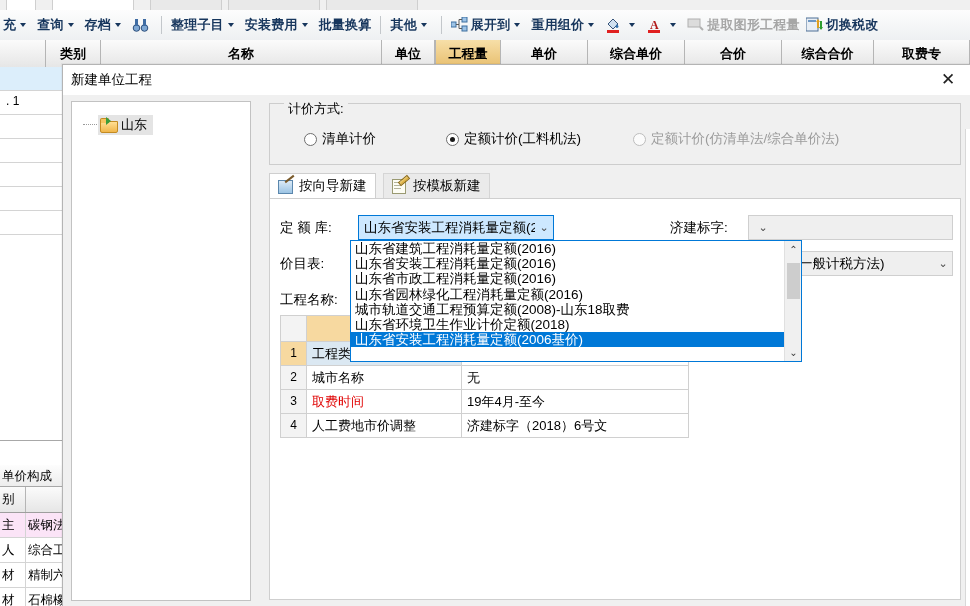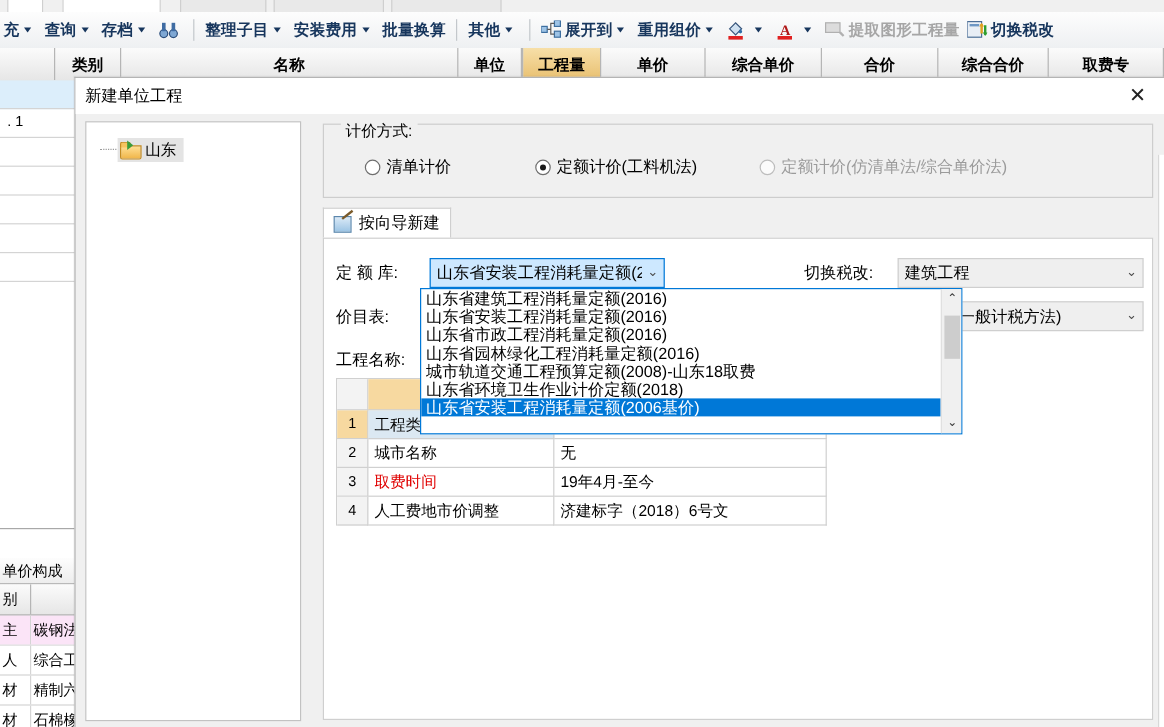--- a/index.html
+++ b/index.html
@@ -489,33 +489,40 @@
         </div>
 
         <div class="tabs-row">
           <div class="ntab active" style="left:0px;">
             <span class="wizard-ico">
               <span class="pane"></span>
                 <span class="wand"></span>
             </span>
             <span>按向导新建</span>
           </div>
+          <div class="ntab inactive" style="left:114px;">
+            <span class="tmpl-ico">
+              <span class="sheet"></span>
+                <span class="lines"></span>
+                <span class="pen"></span>
+            </span>
+            <span>按模板新建</span>
+          </div>
         </div>
 
         <div class="form-area">
 
           <div class="frow" style="top:16px;">
             <div class="flabel" style="left:10px; top:4px;">定 额 库:</div>
             <div class="combo focus" style="left:88px; top:0px; width:196px;">
               <span class="ctext">山东省安装工程消耗量定额(2006基价)</span>
               <span class="chev">⌄</span>
             </div>
-            <div class="flabel" style="left:400px; top:4px;">切换税改:</div>
+            <div class="flabel" style="left:400px; top:4px;">济建标字:</div>
             <div class="combo" style="left:478px; top:0px; width:205px;">
-              <span class="ctext">建筑工程</span>
               <span class="chev">⌄</span>
             </div>
           </div>
 
           <div class="frow" style="top:52px;">
             <div class="flabel" style="left:10px; top:4px;">价目表:</div>
             <div class="combo" style="left:478px; top:0px; width:205px;">
               <span class="ctext">增值税(一般计税方法)</span>
               <span class="chev">⌄</span>
             </div>

